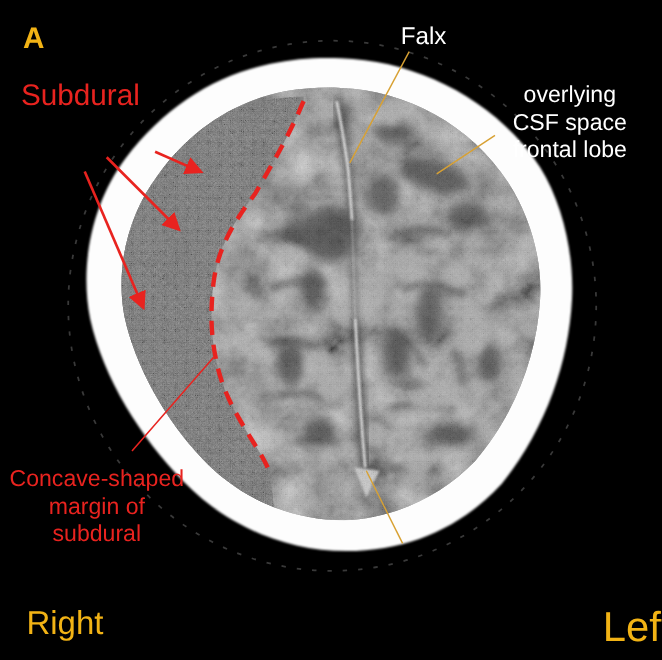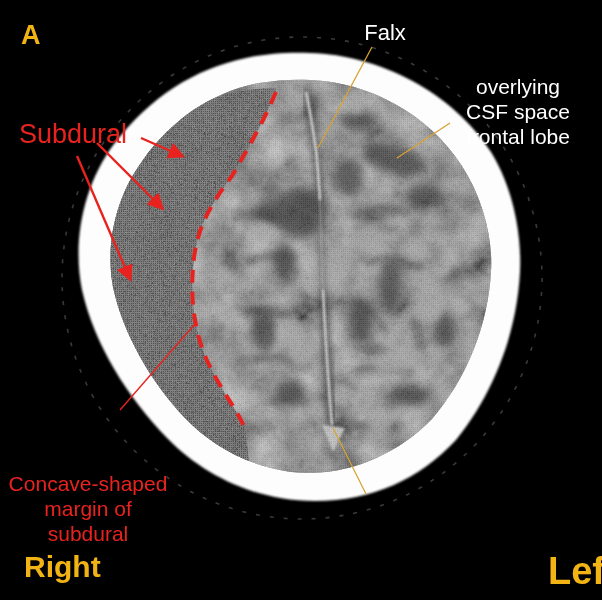--- a/index.html
+++ b/index.html
@@ -1,23 +1,23 @@
 <!DOCTYPE html>
 <html><head>
 <meta charset="utf-8">
 <style>
   html,body{margin:0;padding:0;background:#000;}
   .stage{position:relative;width:602px;height:600px;background:#000;overflow:hidden;
          font-family:"Liberation Sans",sans-serif;}
   .stage svg{position:absolute;left:0;top:0;}
   .lbl{position:absolute;white-space:nowrap;}
   .lbl.center{transform:translateX(-50%);text-align:center;}
-  .red{color:#e8231f;margin-top:48px;}
+  .red{color:#e8231f;}
   .gold{color:#ffffff;}
-  .gold-bold{color:#f2b315;font-weight:bold;}
+  .gold-bold{color:#f2b315;font-weight:normal;}
   .panel-letter{left:21px;top:20px;font-size:27px;font-weight:bold;}
   .lbl-subdural{left:19px;top:70px;font-size:27px;line-height:32px;}
   .lbl-falx{left:385px;top:20px;font-size:22px;}
   .lbl-csf{left:518px;top:74px;font-size:21px;line-height:25px;}
   .lbl-concave{left:88px;top:423px;font-size:21px;line-height:25px;}
   .lbl-sinus{left:386px;top:495px;font-size:21px;line-height:25px;}
   .lbl-right{left:24px;top:550px;font-size:30px;}
   .lbl-left{left:548px;top:550px;font-size:38px;}
 </style>
 </head>

